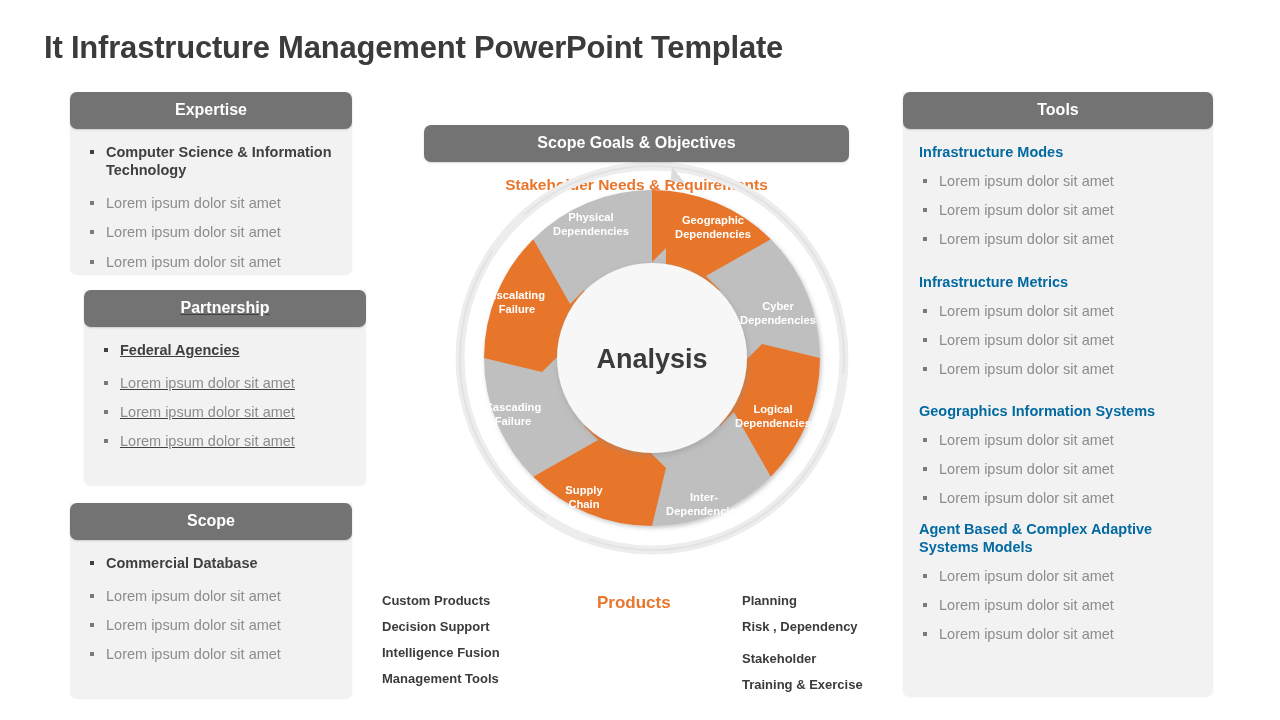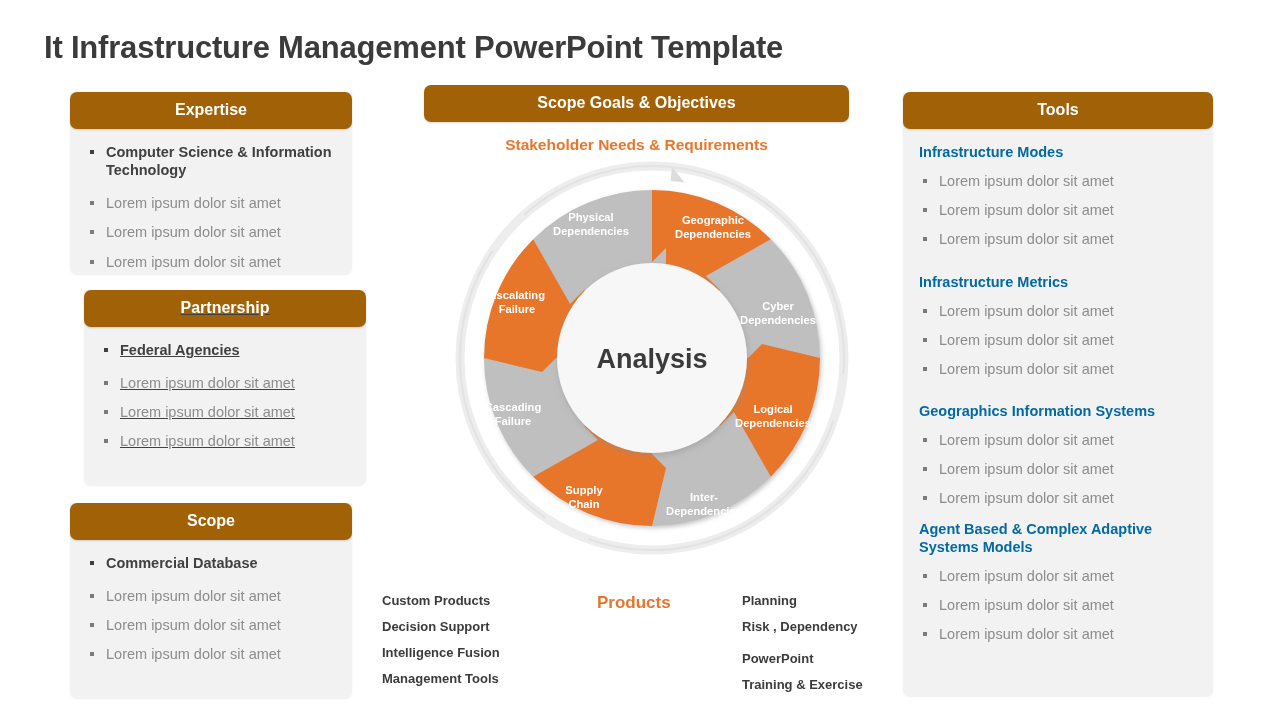--- a/index.html
+++ b/index.html
@@ -29,21 +29,21 @@
   }
 
   
   .panel {
     position: absolute;
     background: #f2f2f2;
     border-radius: 0 0 7px 7px;
     box-shadow: 0 1px 2px rgba(0,0,0,0.07);
   }
   .panel-header {
-    background: #a16207;
+    background: #737373;
     color: #ffffff;
     font-size: 16px;
     font-weight: bold;
     text-align: center;
     border-radius: 7px;
     padding: 9px 0 10px 0;
     box-shadow: 0 1px 2px rgba(0,0,0,0.16);
     position: relative;
     z-index: 2;
   }
@@ -101,20 +101,21 @@
   #center-col {
     position: absolute;
     left: 374px;
     top: 85px;
     width: 520px;
     height: 620px;
   }
   .center-header {
     width: 425px;
     margin-left: 50px;
+    margin-top: 40px;
   }
   .center-subtitle {
     text-align: center;
     color: #e8762c;
     font-weight: bold;
     font-size: 15.5px;
     margin-top: 14px;
     width: 525px;
     margin-left: 0;
   }
@@ -369,21 +370,21 @@
     <div class="bottom-left">
       <div class="line">Custom Products</div>
       <div class="line">Decision Support</div>
       <div class="line">Intelligence  Fusion</div>
       <div class="line">Management  Tools</div>
     </div>
 
     <div class="bottom-right">
       <div class="line">Planning</div>
       <div class="line">Risk , Dependency</div>
-      <div class="line gap">PowerPoint</div>
+      <div class="line gap">Stakeholder</div>
       <div class="line">Training &amp; Exercise</div>
     </div>
   </div>
 
 </div>
 
 <div class="panel" id="panel-tools" style="left:903px; top:92px; width:310px; height:604px;">
   <div class="panel-header">Tools</div>
   <div class="panel-body">
 

